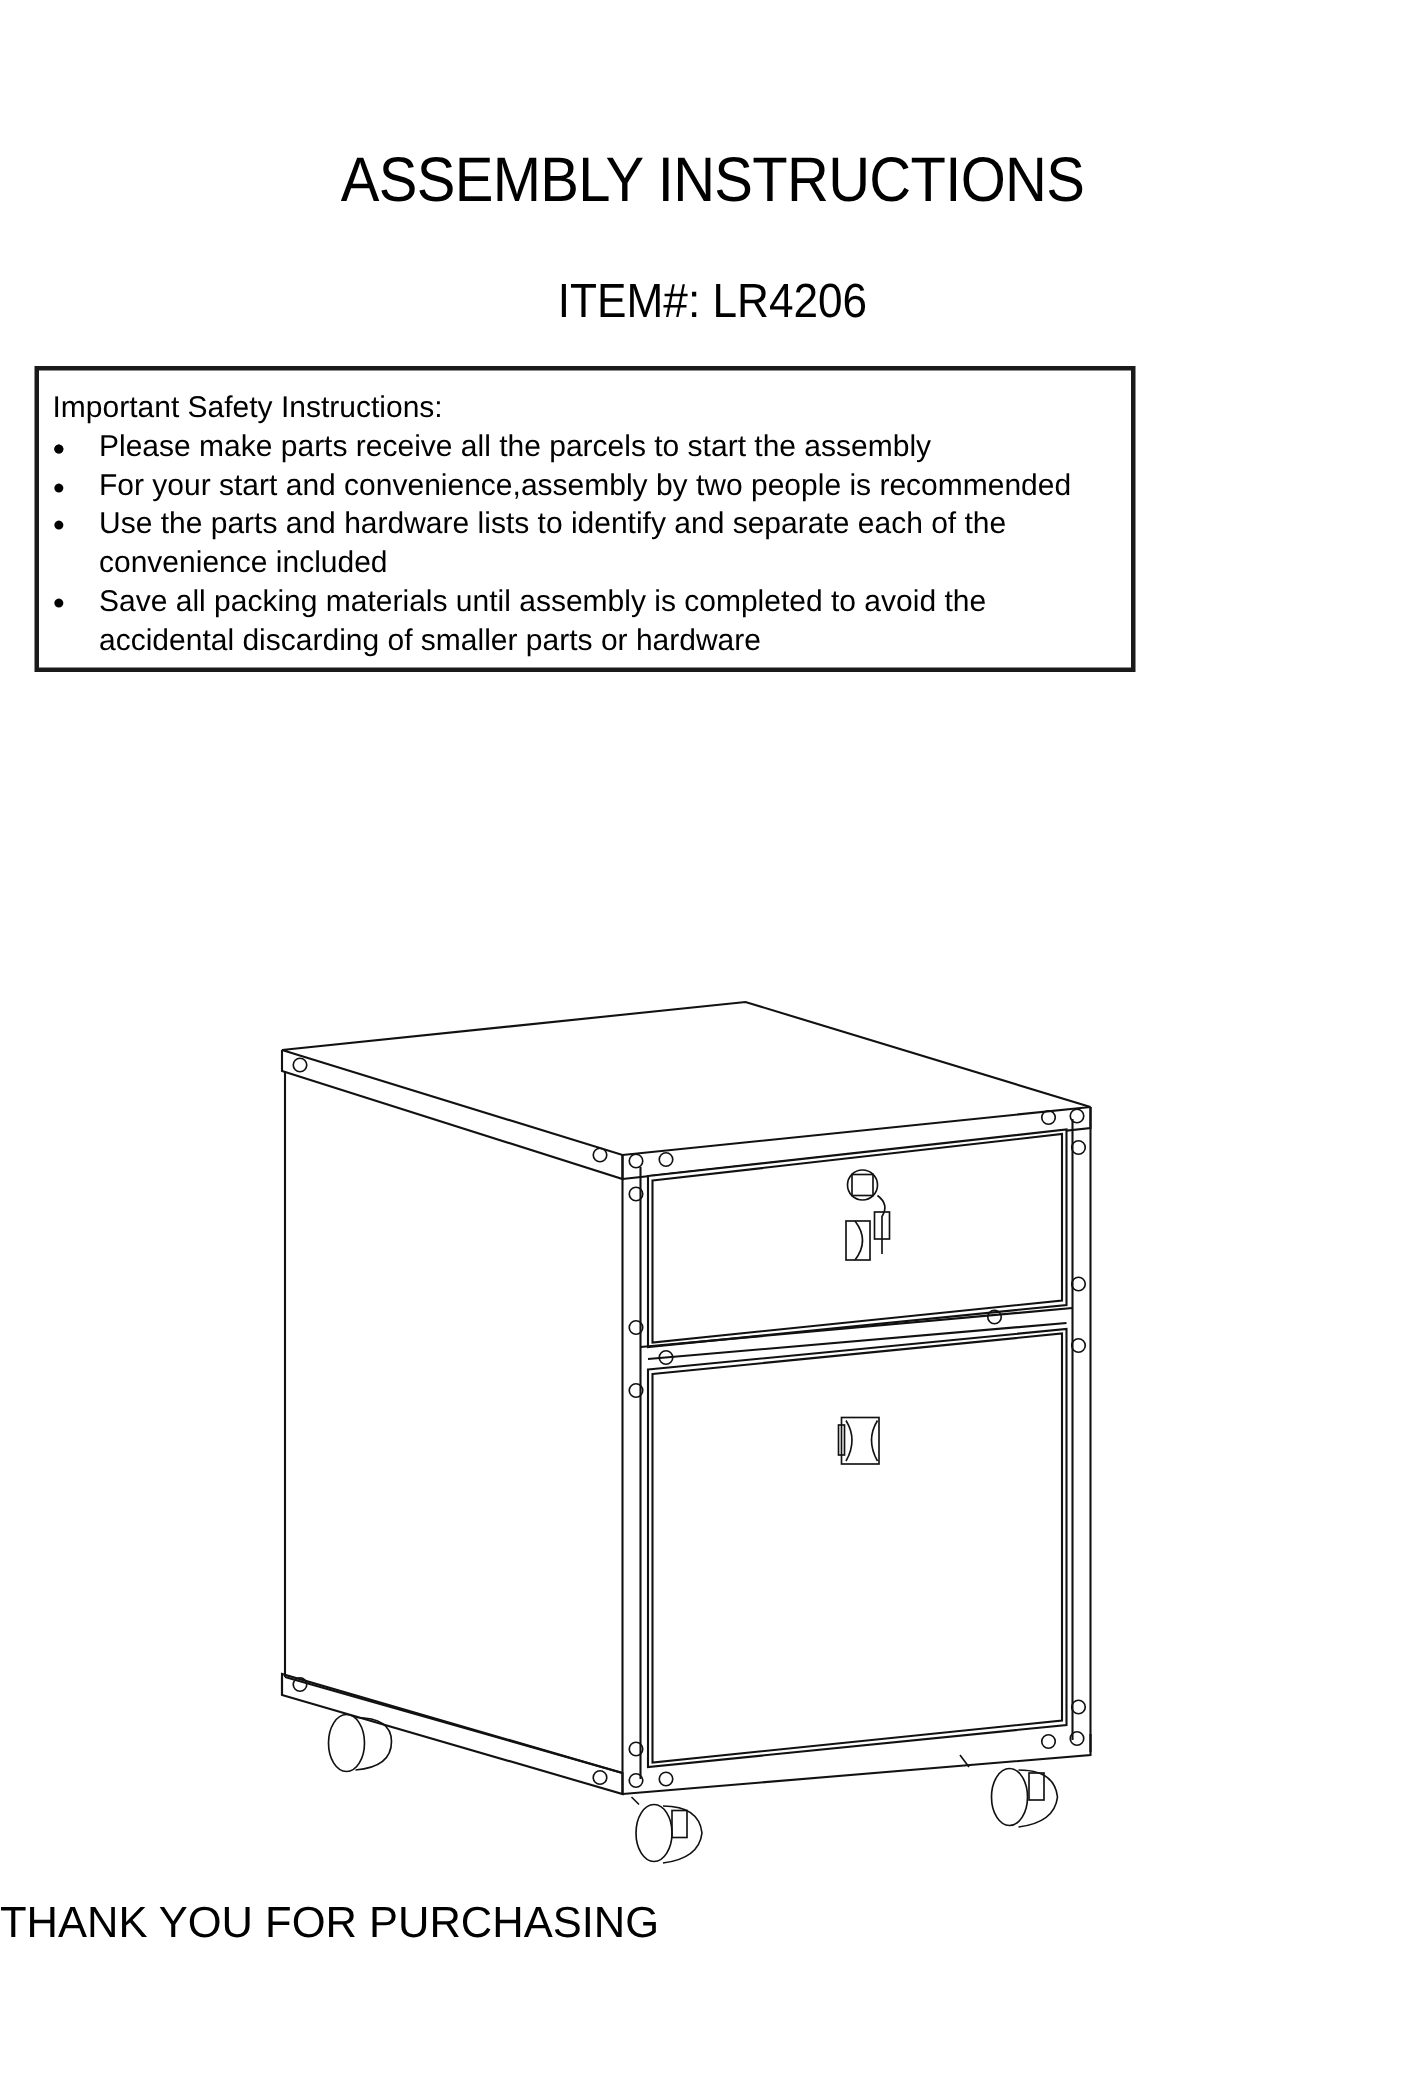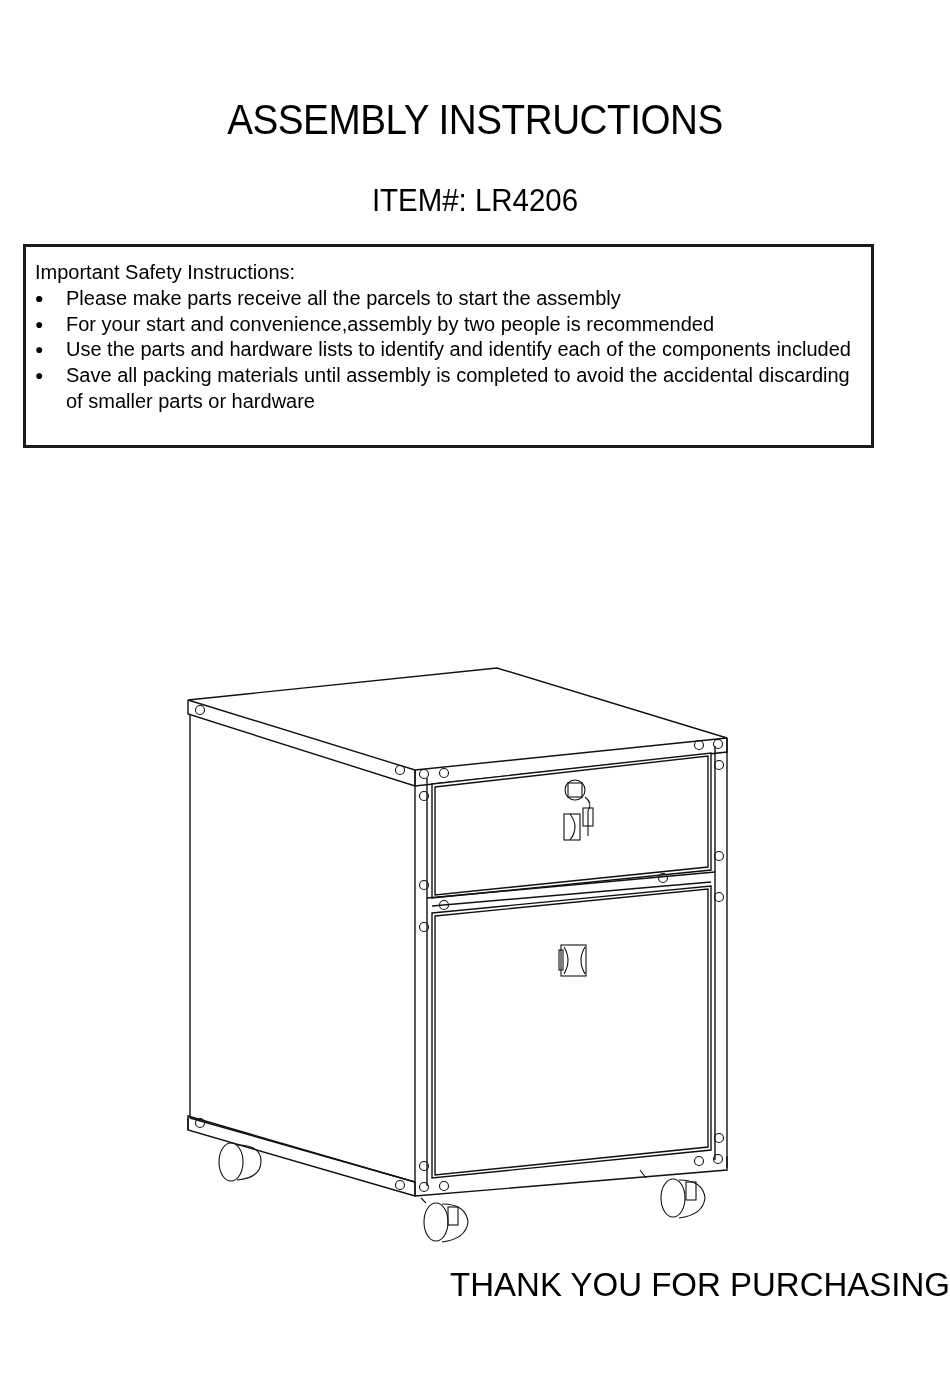--- a/index.html
+++ b/index.html
@@ -1,39 +1,39 @@
 <!DOCTYPE html>
 <html><head>
 <meta charset="utf-8">
 <style>
   html, body { margin: 0; padding: 0; background: #ffffff; }
   body { width: 950px; height: 1400px; position: relative; overflow: hidden; color: #000; font-family: "Liberation Sans", sans-serif; }
   .title { position: absolute; left: 0; width: 950px; top: 96px; text-align: center; font-size: 42px; font-weight: normal; letter-spacing: -0.5px; transform: scaleX(0.92); margin: 0; }
   .item { position: absolute; left: 0; width: 950px; top: 182px; text-align: center; font-size: 32px; transform: scaleX(0.92); }
-  .safety-box { position: absolute; left: 23px; top: 244px; width: 851px; height: 204px; border: 3px solid #1a1a1a; box-sizing: border-box; padding: 13px 0 0 9px; font-size: 20px; line-height: 25.8px; }
+  .safety-box { position: absolute; left: 23px; top: 244px; width: 734px; height: 204px; border: 3px solid #1a1a1a; box-sizing: border-box; padding: 13px 0 0 9px; font-size: 20px; line-height: 25.8px; }
   .safety-box .heading { display: block; }
   .safety-box ul { list-style: none; margin: 0; padding: 0; }
   .safety-box li { position: relative; padding-left: 31px; }
   .safety-box li .bullet { position: absolute; left: 0; top: 0; font-size: 14px; }
   .illustration { position: absolute; left: 180px; top: 660px; width: 560px; height: 590px; }
-  .thanks { position: absolute; left: 0; width: 950px; top: 1266px; text-align: right; font-size: 33px; }
+  .thanks { position: absolute; left: 0; width: 950px; top: 1266px; text-align: left; font-size: 29px; }
 </style>
 </head>
 <body>
 
 <h1 class="title">ASSEMBLY INSTRUCTIONS</h1>
 <div class="item">ITEM#:  LR4206</div>
 
 <div class="safety-box">
   <span class="heading">Important Safety Instructions:</span>
   <ul>
     <li><span class="bullet">●</span></li>
     <li><span class="bullet">●</span><span>Please make parts receive all the parcels to start the assembly</span></li>
     <li><span class="bullet">●</span><span>For your start and convenience,assembly by two people is recommended</span></li>
-    <li><span class="bullet">●</span><span>Use the parts and hardware lists to identify and identify each of the components included</span></li>
+    <li><span class="bullet">●</span><span>Use the parts and hardware lists to identify and separate each of the convenience included</span></li>
     <li style="padding-right:20px"><span class="bullet">●</span><span>Save all packing materials until assembly is completed to avoid the accidental discarding of smaller parts or hardware</span></li>
   </ul>
 </div>
 
 <svg class="illustration" viewBox="180 660 560 590" width="560" height="590" fill="none" stroke="#111" stroke-width="1.4">
 
   <polygon points="188,700 497,668 727,738 415,770" fill="#fff"></polygon>
 
   <polyline points="188,700 188,714 415,786 415,770"></polyline>
   <polyline points="415,786 727,752 727,738"></polyline>

